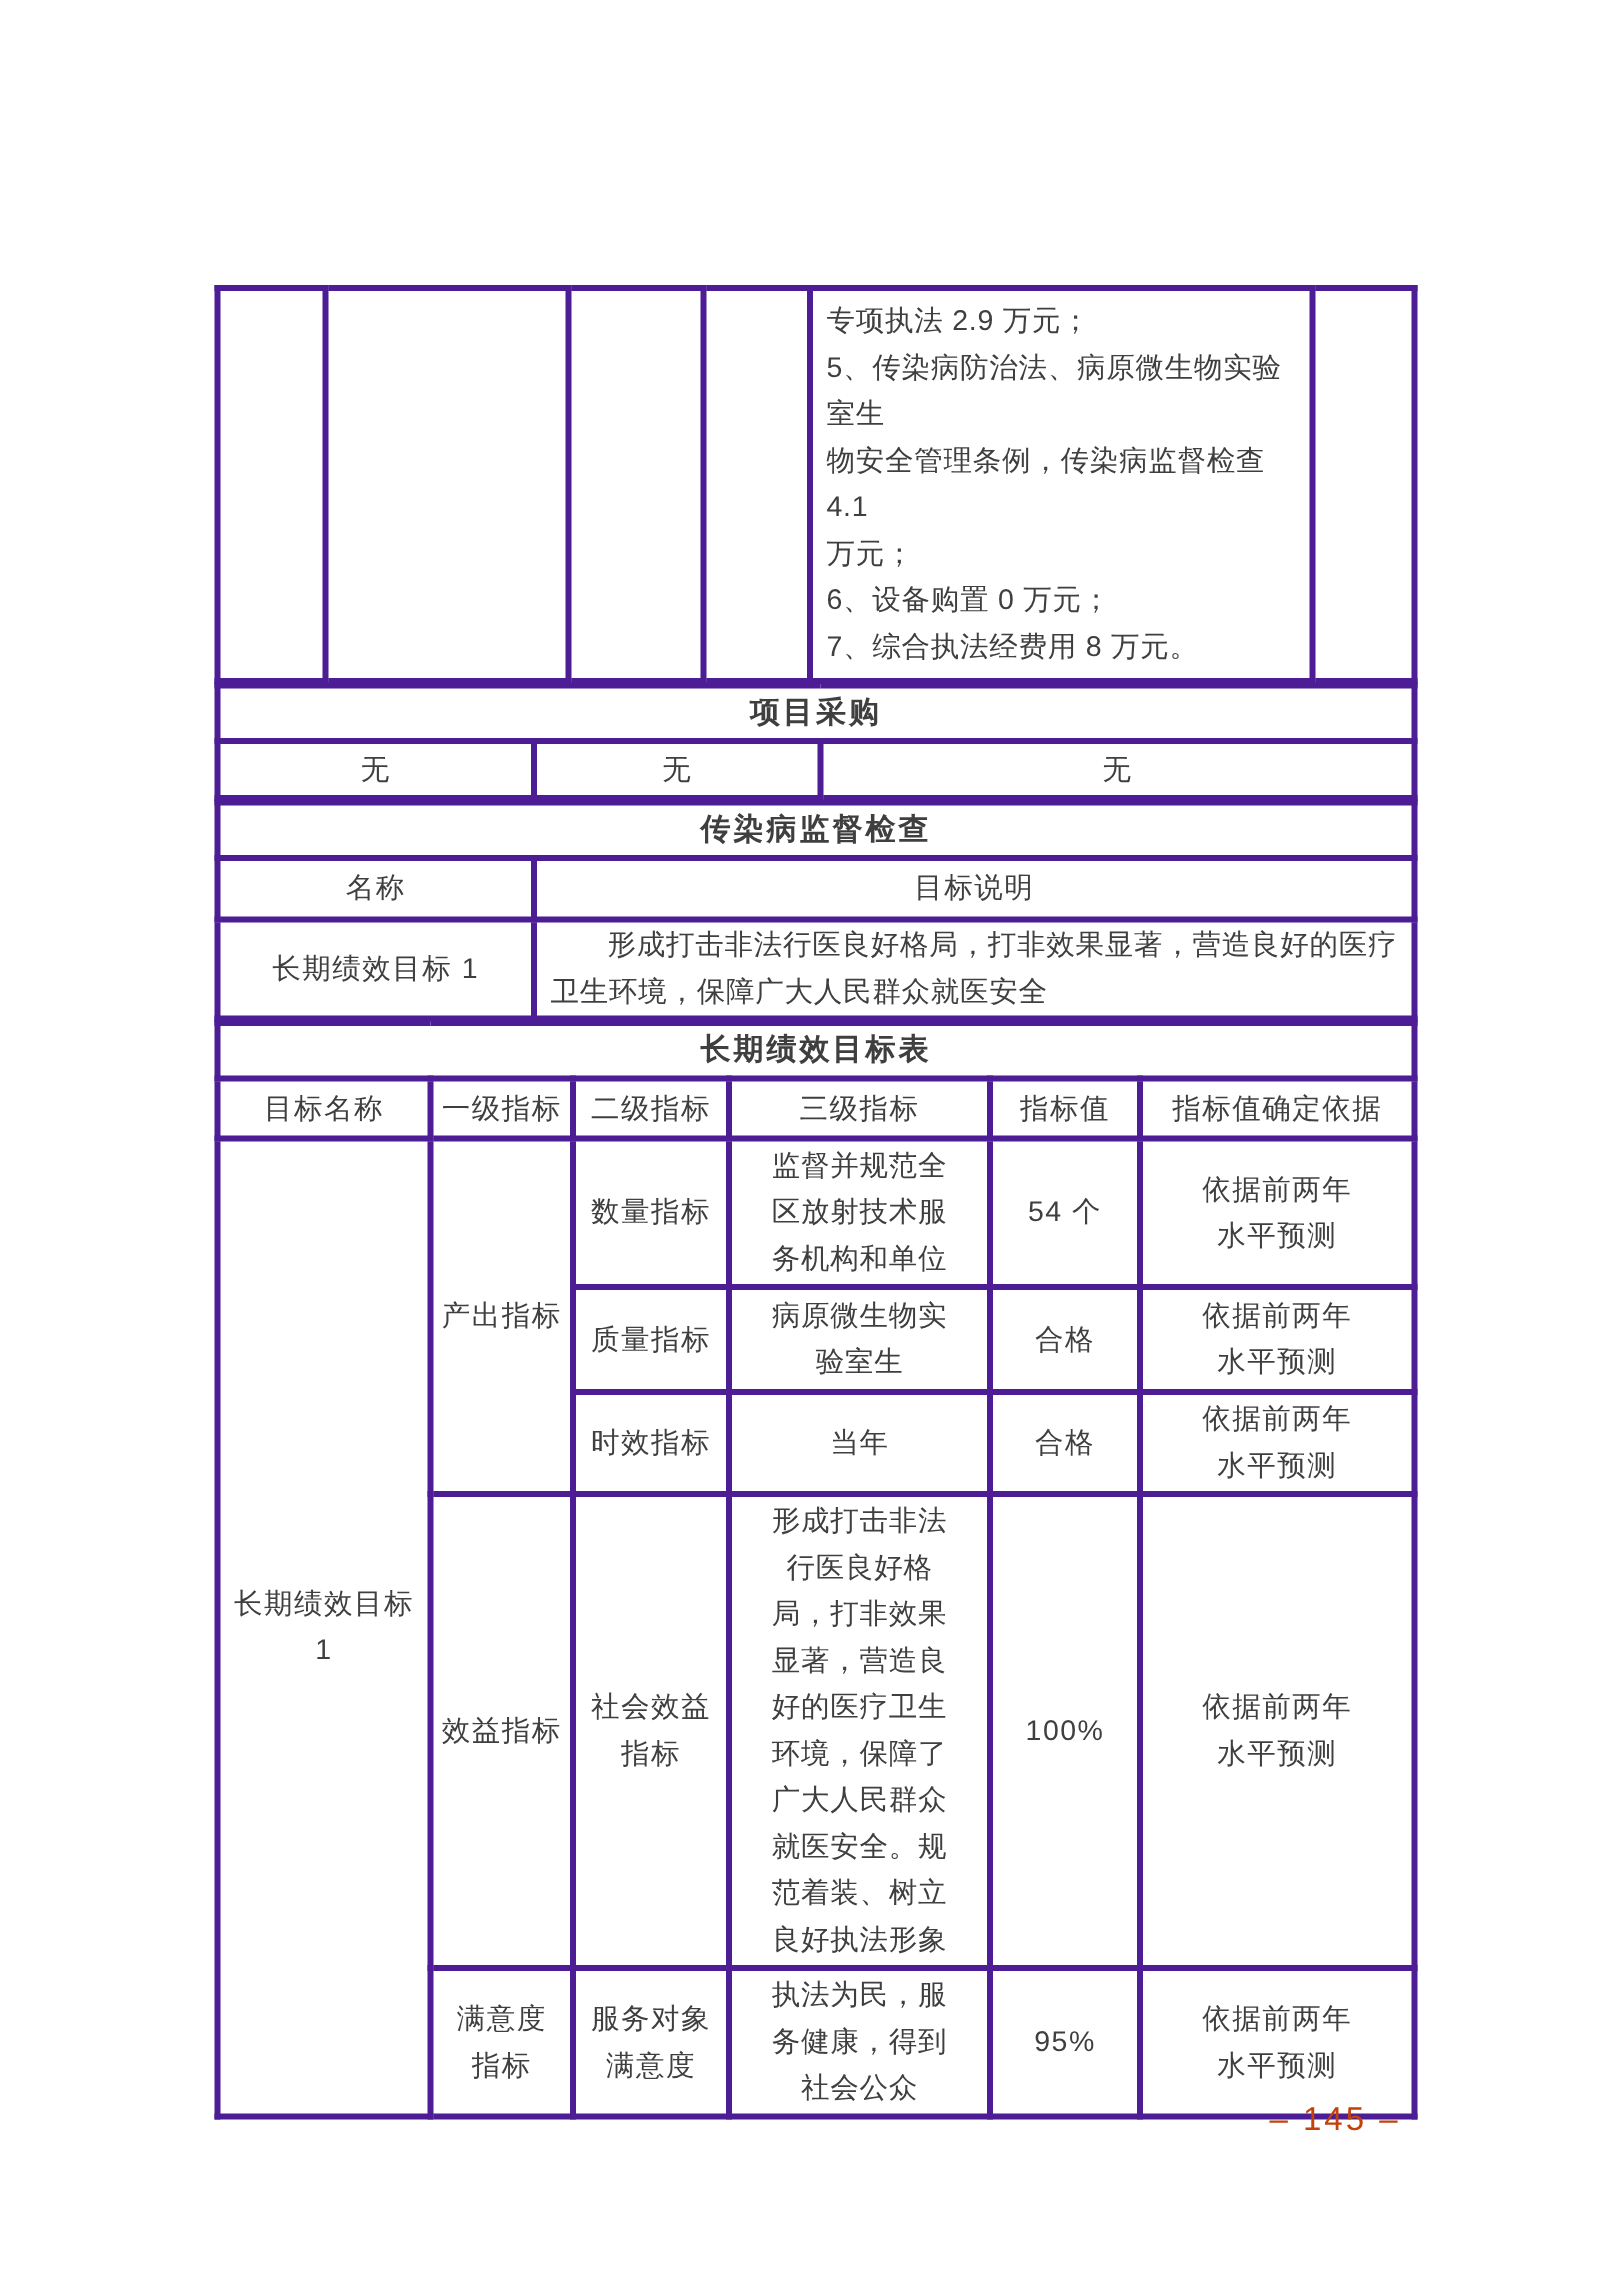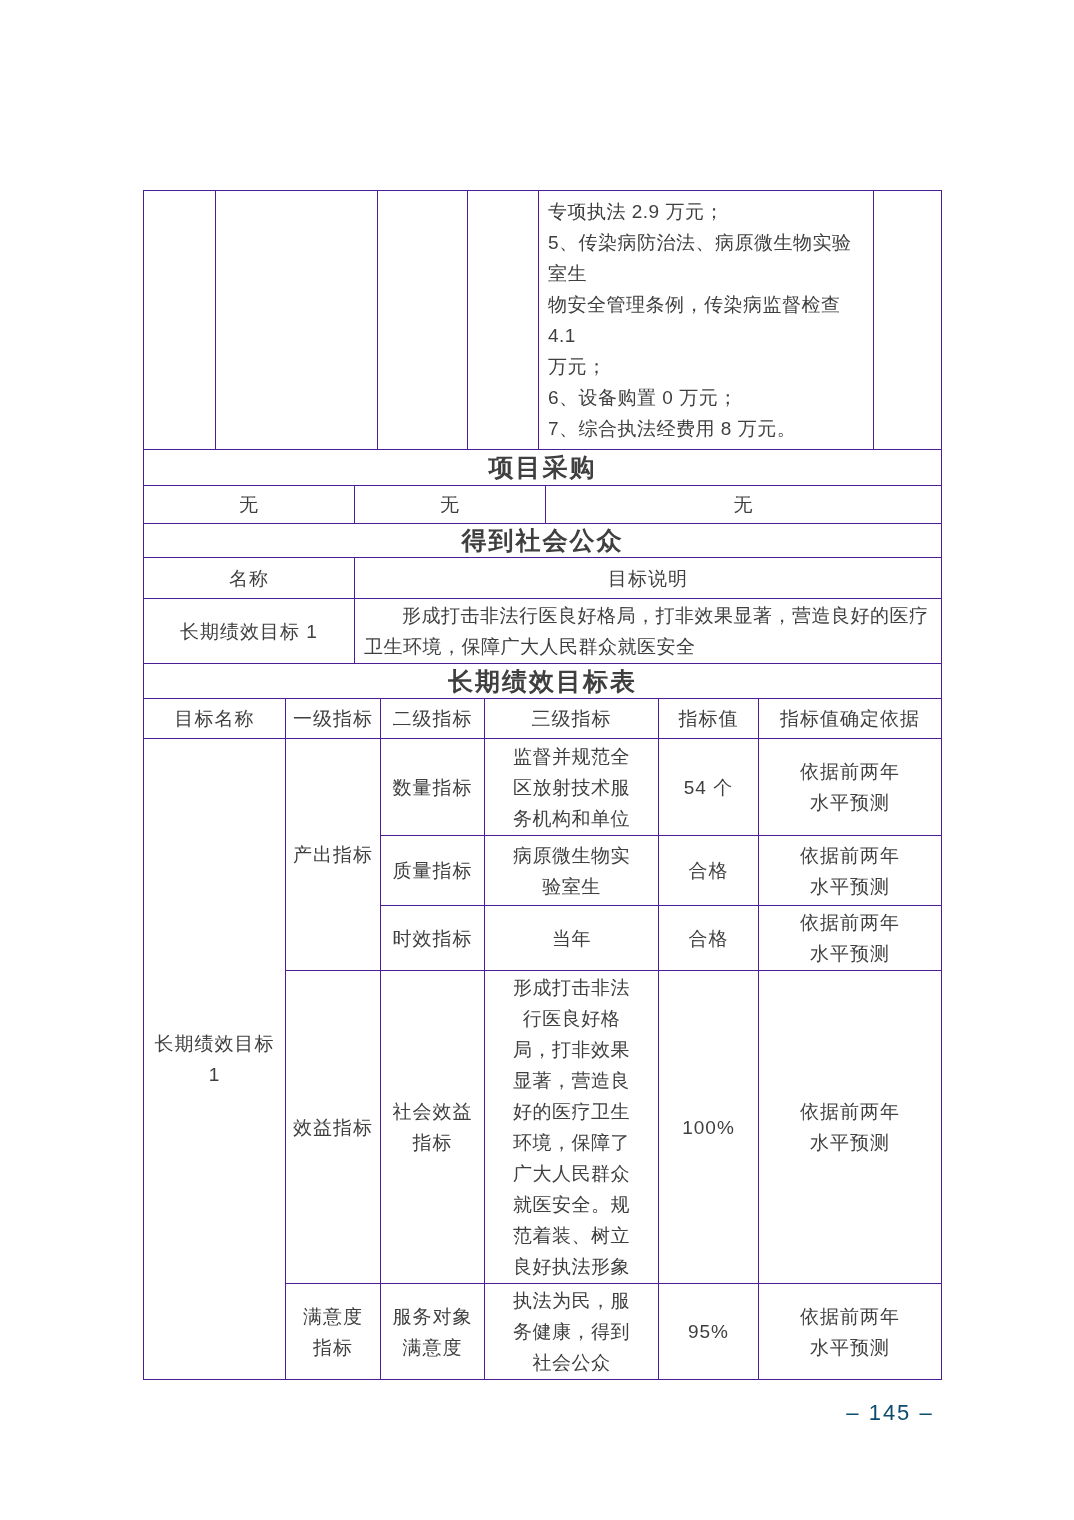--- a/index.html
+++ b/index.html
@@ -19,34 +19,34 @@
     top: 190px;
     width: 798px;
   }
   table {
     border-collapse: collapse;
     table-layout: fixed;
     width: 798px;
   }
   table + table { margin-top: -1px; }
   td {
-    border: 1px solid #4c1d95;
+    border: 4px solid #4c1d95;
     font-size: 19px;
     line-height: 31px;
     text-align: center;
     vertical-align: middle;
     white-space: pre-line;
     padding: 1px 5px;
     overflow: hidden;
     margin-left: 30px;
   }
   td.lbl { letter-spacing: 1px; padding: 1px 2px; }
   td.title {
     font-weight: bold;
-    font-size: 25px;
+    font-size: 20px;
     letter-spacing: 2px;
   }
   td.para {
     text-align: left;
     vertical-align: top;
     padding: 5px 9px;
     letter-spacing: 0.5px;
   }
   td.desc {
     text-align: left;
@@ -56,21 +56,21 @@
     letter-spacing: 0.5px;
   }
   td.l3 { padding: 1px 20px; letter-spacing: 0.5px; }
   .pagenum {
     position: absolute;
     top: 1400px;
     left: 820px;
     width: 140px;
     text-align: center;
     font-size: 22px;
-    color: #0c4a6e;
+    color: #c2410c;
     letter-spacing: 2px;
   }
   
   tr.rh197 { height: 197px; }
   tr.rh36 { height: 36px; }
   tr.rh34 { height: 34px; }
   tr.rh38 { height: 38px; }
   tr.rh41 { height: 41px; }
   tr.rh65 { height: 65px; }
   tr.rh68 { height: 68px; }
@@ -132,21 +132,21 @@
     </tbody>
       </table>
 
     <table>
       <colgroup>
         <col style="width:211px">
           <col style="width:587px">
       </colgroup>
       <tbody>
           <tr class="rh34">
-        <td colspan="2" class="title">得到社会公众</td>
+        <td colspan="2" class="title">传染病监督检查</td>
       </tr>
       <tr class="rh41">
         <td class="lbl">名称</td>
         <td class="lbl">目标说明</td>
       </tr>
       <tr class="rh65">
         <td class="lbl">长期绩效目标 1</td>
         <td class="desc">形成打击非法行医良好格局，打非效果显著，营造良好的医疗卫生环境，保障广大人民群众就医安全</td>
       </tr>
     </tbody>

